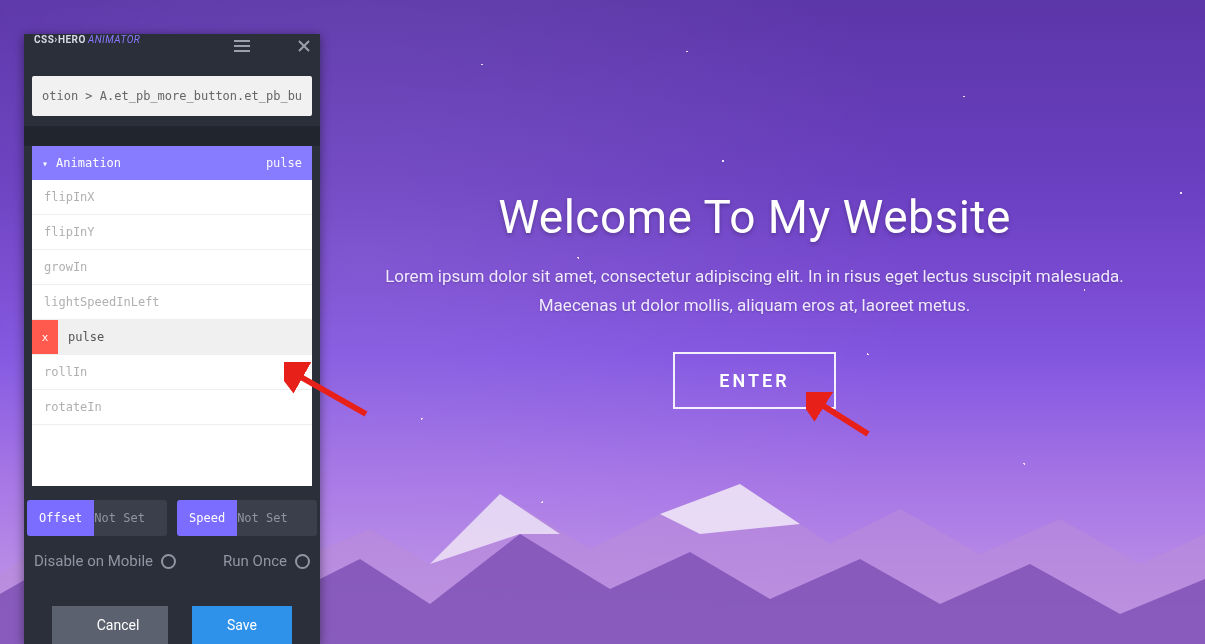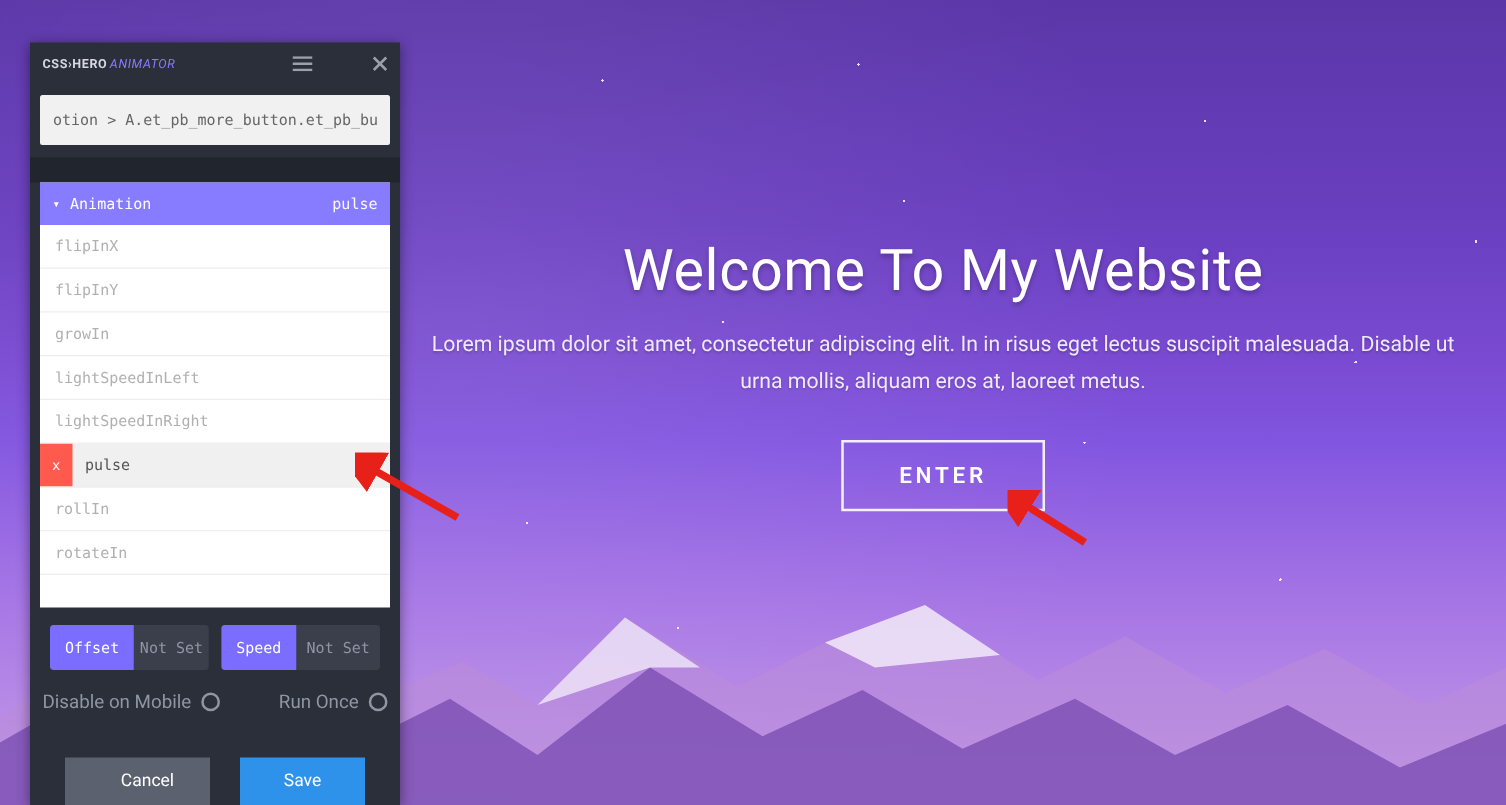--- a/index.html
+++ b/index.html
@@ -82,21 +82,21 @@
     width:296px;
     height:610px;
     background:#2a2f39;
     box-shadow:0 2px 10px rgba(0,0,0,.45);
     display:flex;
     flex-direction:column;
   }
   .panel-header {
     height:34px;
     display:flex;
-    align-items:center;
+    align-items:flex-start;
     padding:0 10px;
     color:#aeb4c2;
     font-size:10px;
     letter-spacing:.5px;
     gap:47px;
   }
   .panel-header .brand .strong{color:#d6d9e3;font-weight:700;}
   .panel-header .brand .accent{color:#8a79ff;font-style:italic;margin-left:2px;}
   .panel-header .spacer{flex:1;}
   .hdr-icon{
@@ -163,21 +163,21 @@
   .anim-item.selected .del{
     width:26px;height:100%;
     background:#ff5a4d;
     color:#fff;
     display:flex;align-items:center;justify-content:center;
     margin-right:10px;
     font-size:11px;
   }
 
   .controls{
-    padding:14px 16px 6px;
+    padding:14px 3px 6px;
     display:flex;
     gap:10px;
   }
   .ctrl{
     flex:1;
     height:36px;
     border-radius:3px;
     background:#3a3f4b;
     display:flex;
     align-items:center;
@@ -186,21 +186,21 @@
     font-size:12px;
     cursor:pointer;
   }
   .ctrl .lbl{
     background:#7a6dff;
     color:#fff;
     height:100%;
     display:flex;align-items:center;
     padding:0 12px;
   }
-  .ctrl .val{flex:1;text-align:center;color:#8f95a3;}
+  .ctrl .val{flex:1;text-align:left;color:#8f95a3;}
 
   .toggles{
     padding:10px 10px 0;
     display:flex;
     align-items:center;
     font-size:15px;
     color:#8f95a3;
   }
   .toggles .spacer{flex:1;}
   .radio{
@@ -239,21 +239,21 @@
     <path d="M0,180 L0,110 L80,55 L150,95 L230,40 L310,90 L370,65 L430,100 L500,30 L590,85 L660,50 L740,20 L830,80 L900,45 L980,90 L1060,55 L1140,100 L1205,70 L1205,180 Z" fill="#b98cd9" opacity="0.55"></path>
     <path d="M0,180 L0,130 L70,90 L140,120 L210,80 L290,130 L360,95 L430,140 L520,70 L610,125 L690,88 L770,135 L860,95 L940,140 L1030,100 L1120,150 L1205,115 L1205,180 Z" fill="#7a4db3" opacity="0.8"></path>
     <path d="M430,100 L500,30 L560,70 L520,70 Z" fill="#fff" opacity="0.65"></path>
     <path d="M660,50 L740,20 L800,60 L700,70 Z" fill="#fff" opacity="0.7"></path>
     <path d="M210,80 L270,55 L320,85 Z" fill="#fff" opacity="0.55"></path>
   </svg>
 </div>
 
 <div class="hero-content">
   <div class="hero-title">Welcome To My Website</div>
-  <div class="hero-sub">Lorem ipsum dolor sit amet, consectetur adipiscing elit. In in risus eget lectus suscipit malesuada. Disable ut urna mollis, aliquam eros at, laoreet metus.</div>
+  <div class="hero-sub">Lorem ipsum dolor sit amet, consectetur adipiscing elit. In in risus eget lectus suscipit malesuada. Maecenas ut dolor mollis, aliquam eros at, laoreet metus.</div>
   <div class="enter-btn">ENTER</div>
 </div>
 
 <div class="panel">
   <div class="panel-header">
     <span class="brand">
       <span class="strong">CSS›HERO</span><span class="accent">ANIMATOR</span>
     </span>
     <span class="spacer"></span>
     <span class="hdr-icon">
@@ -286,23 +286,20 @@
         </div>
         <div class="anim-item">
           <span>flipInY</span>
         </div>
         <div class="anim-item">
           <span>growIn</span>
         </div>
         <div class="anim-item">
           <span>lightSpeedInLeft</span>
         </div>
-        <div class="anim-item">
-          <span>lightSpeedInRight</span>
-        </div>
         <div class="anim-item selected">
           <span class="del">x</span>
           <span>pulse</span>
         </div>
         <div class="anim-item">
           <span>rollIn</span>
         </div>
         <div class="anim-item">
           <span>rotateIn</span>
         </div>

